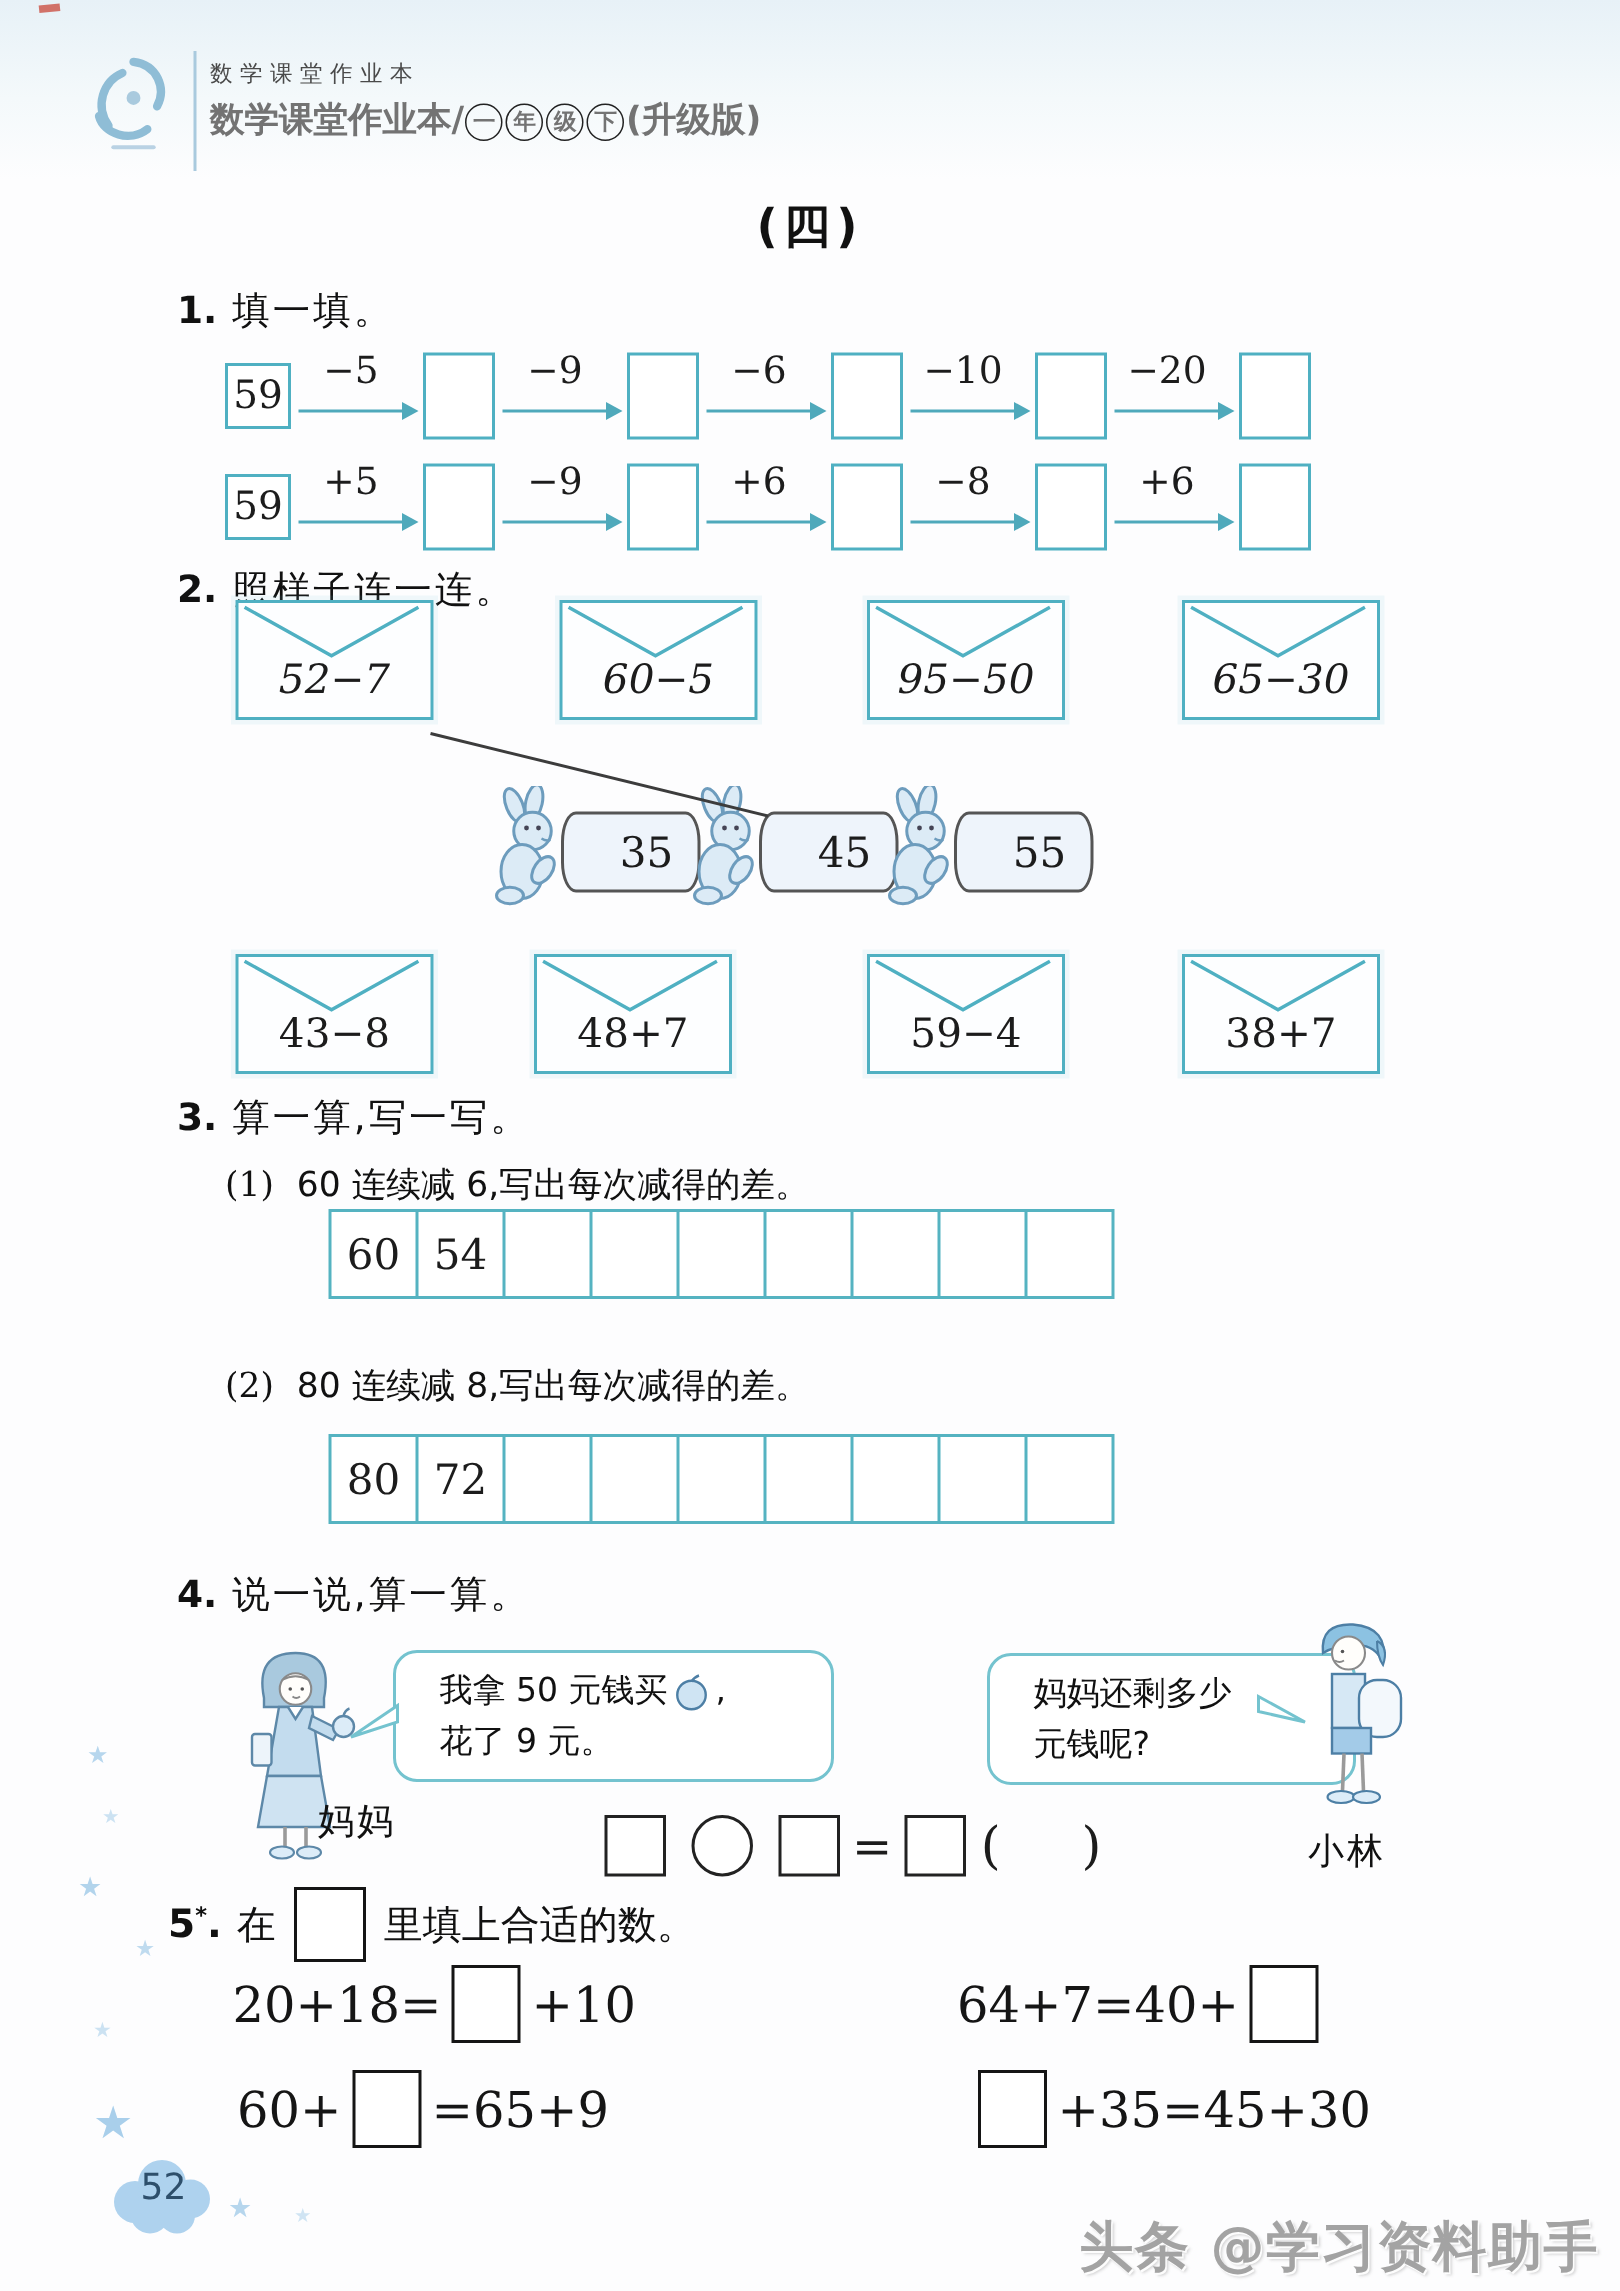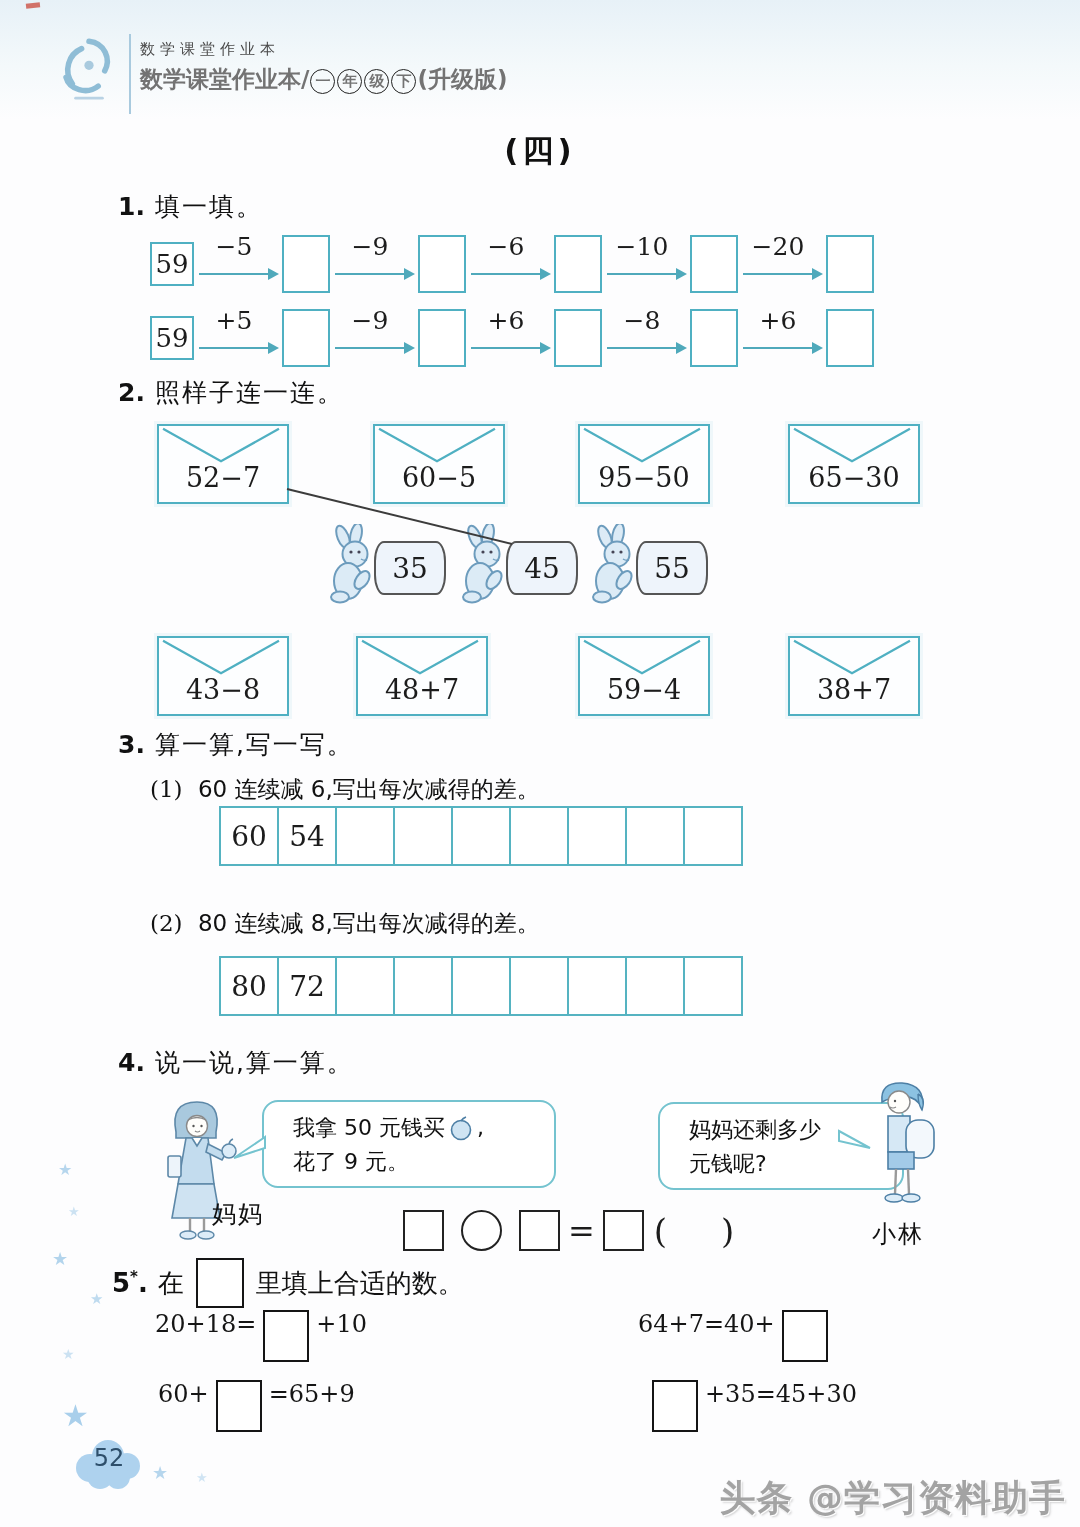--- a/index.html
+++ b/index.html
@@ -37,21 +37,21 @@
   .chain-arrow .head{position:absolute;right:0;top:36px;width:0;height:0;border-left:11px solid #4fa9bb;border-top:6px solid transparent;border-bottom:6px solid transparent;}
 
   
   .env-row{position:absolute;left:0;width:1080px;height:80px;}
   .envelope{position:absolute;top:0;width:128px;height:76px;border:2px solid var(--teal);background:#fdfeff;box-shadow:0 0 0 3px rgba(120,200,215,.10);}
   .envelope .flap{position:absolute;top:0;left:0;width:124px;height:38px;}
   .envelope .flap polyline{fill:none;stroke:var(--teal);stroke-width:2.4;}
   .env-label{position:absolute;left:0;right:0;top:36px;text-align:center;font-family:var(--serif);font-size:27px;}
   .rabbit{position:absolute;top:524px;width:50px;height:84px;}
   .rabbit svg{width:100%;height:100%;}
-  .drum{position:absolute;top:541px;width:68px;height:50px;border:2px solid #555;border-radius:10px/20px;background:#eef4fb;display:flex;align-items:center;justify-content:center;font-family:var(--serif);font-size:28px;}
+  .drum{position:absolute;top:541px;width:68px;height:50px;border:2px solid #555;border-radius:10px/20px;background:#eef4fb;display:flex;align-items:center;justify-content:center;font-family:var(--serif);font-size:28px;padding-left:21px;}
 
   
   .part-line{position:absolute;font-size:23px;color:#111;}
   .part-line .p-label{font-family:var(--serif);margin-right:8px;}
   .strip{position:absolute;left:219px;display:flex;border:2.2px solid #55b3c1;background:#fff;}
   .cell{width:56px;height:56px;border-right:2px solid #55b3c1;display:flex;align-items:center;justify-content:center;font-family:var(--serif);font-size:28px;}
   .cell:last-child{border-right:none;}
 
   
   .figure{position:absolute;}
@@ -66,21 +66,21 @@
   .eq4 .gap{width:17px;flex:none;}
   .eq4 .eqsign{margin:0 8px;}
   .eq4 .paren{font-size:34px;}
   .eq4 .paren-gap{width:54px;flex:none;}
 
   
   .q5-head{position:absolute;display:flex;align-items:center;font-size:26px;color:#111;}
   .q5-head .q-num{font-size:26px;}
   .q5-head sup{font-size:15px;}
   .inline-box{width:44px;height:46px;border:2.6px solid #151515;background:#fff;display:inline-block;margin:0 12px;flex:none;}
-  .eq-row{position:absolute;display:flex;font-family:var(--serif);font-size:24px;color:#151515;}
+  .eq-row{position:absolute;display:flex;align-items:center;font-family:var(--serif);font-size:33px;color:#151515;}
   .ans-box{width:42px;height:48px;border:2.5px solid #151515;margin:0 7px;background:#fff;flex:none;}
 
   
   .star{position:absolute;color:#a5cdea;}
   .star::before{content:"★";}
   .cloud{position:absolute;left:70px;top:1434px;width:78px;height:56px;}
   .cloud svg{position:absolute;left:0;top:0;width:100%;height:100%;}
   .page-num{position:absolute;left:0;top:10px;width:78px;text-align:center;font-size:24px;color:#2e4f6b;}
   .watermark{position:absolute;right:14px;top:1474px;font-size:36px;font-weight:700;color:#a3a3a3;letter-spacing:1px;text-shadow:1px 1px 0 rgba(255,255,255,.95),2px 2px 2px rgba(90,90,90,.25);}
 </style>
@@ -180,21 +180,21 @@
         <div class="shaft"></div>
         <div class="head"></div>
       </div>
       <div class="chain-box"></div>
     </div>
 
   <div class="q-head" style="left:118px;top:376px;">
     <span class="q-num">2.</span>
     <span class="q-prompt">照样子连一连。</span>
   </div>
-  <div id="env-top" class="env-row" style="top:424px;">
+  <div id="env-top" class="env-row" style="top:400px;font-style:italic;">
       <div class="envelope" style="left: 157px;">
         <svg class="flap" viewBox="0 0 128 40">
           <polyline points="3,3 64,37 125,3"></polyline>
         </svg>
         <div class="env-label">52−7</div>
       </div>
       <div class="envelope" style="left: 373px;">
         <svg class="flap" viewBox="0 0 128 40">
           <polyline points="3,3 64,37 125,3"></polyline>
         </svg>

